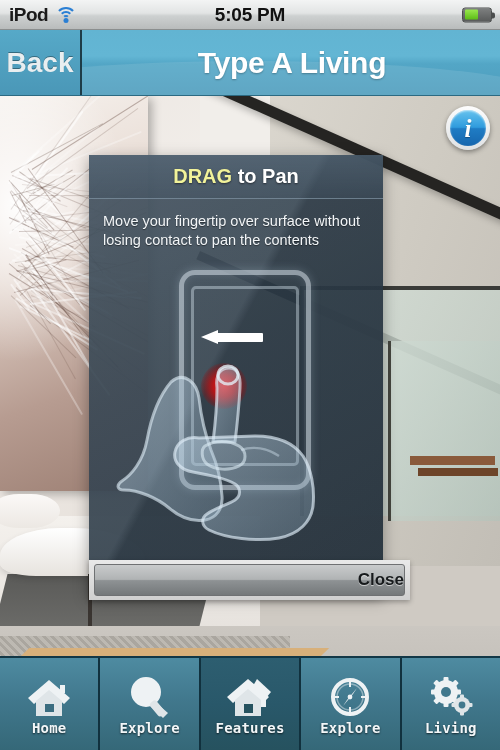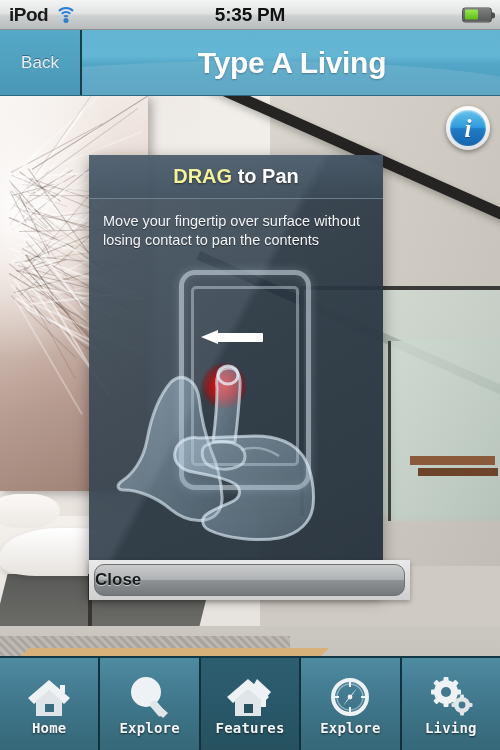--- a/index.html
+++ b/index.html
@@ -48,21 +48,21 @@
   .navbar:after{
     content:""; position:absolute; left:-10%; top:48%; width:120%; height:70px;
     border-radius:50%; background:rgba(255,255,255,0.10);
   }
   .nav-back{
     position:absolute; left:0; top:0; width:82px; height:66px;
     display:flex; align-items:center; justify-content:center;
     background:linear-gradient(to bottom,#56a9c8,#4a97b7);
     border-right:2px solid #1e3c48; cursor:pointer; z-index:3;
   }
-  .nav-back span{ font-size:17px; font-weight:normal; color:#e9eef0; text-shadow:0 -1px 0 rgba(0,0,0,.35); }
+  .nav-back span{ font-size:28px; font-weight:bold; color:#e9eef0; text-shadow:0 -1px 0 rgba(0,0,0,.35); }
   .nav-title{
     position:absolute; left:84px; right:0; top:0; height:66px;
     display:flex; align-items:center; justify-content:center; z-index:3;
     font-size:30px; font-weight:bold; color:#ffffff;
     text-shadow:0 1px 2px rgba(0,0,0,.28); letter-spacing:-0.3px;
   }
 
   
   .content{ position:absolute; left:0; top:96px; width:500px; height:560px; overflow:hidden; background:#cfcac3; }
   .photo{ position:absolute; inset:0; }
@@ -170,23 +170,23 @@
 
   .hand{ position:absolute; left:0; top:0; width:321px; height:300px; }
 
   
   .close-wrap{
     position:absolute; left:89px; top:560px; width:321px; height:40px; z-index:21;
     background:linear-gradient(to bottom,#e9e9e9,#cfcfcf); padding:4px 5px;
     box-shadow:0 2px 5px rgba(0,0,0,.3);
   }
   .close-btn{
-    width:100%; height:100%; border:1px solid #6f7173; border-radius:10px;
+    width:100%; height:100%; border:1px solid #6f7173; border-radius:3px;
     background:linear-gradient(to bottom,#c9cbcc 0%,#b0b3b4 48%,#8e9294 52%,#74787a 100%);
-    display:flex; align-items:center; justify-content:flex-start; cursor:pointer;
+    display:flex; align-items:center; justify-content:flex-end; cursor:pointer;
   }
   .close-btn span{ font-size:17px; font-weight:bold; color:#171a1c; text-shadow:0 1px 0 rgba(255,255,255,.55); }
 
   
   .tabbar{
     position:absolute; left:0; top:656px; width:500px; height:94px; z-index:30;
     display:flex; background:#1d4b5c; border-top:2px solid #123746;
   }
   .tab{
     position:relative; flex:1; display:flex; flex-direction:column; align-items:center; justify-content:center;
@@ -212,21 +212,21 @@
   <div class="statusbar">
     <div class="sb-left">
       <div class="sb-carrier">iPod</div>
       <div class="wifi">
         <i class="a"></i>
           <i class="b"></i>
           <i class="c"></i>
           <span class="dot"></span>
       </div>
     </div>
-    <div class="sb-time">5:35 PM</div>
+    <div class="sb-time">5:05 PM</div>
     <div class="sb-right">
       <div class="battery">
         <div class="fill" id="batt-fill" style="width: 55%;"></div>
         <div class="cap"></div>
       </div>
     </div>
   </div>
 
   <div class="navbar">
     <div class="nav-back">

